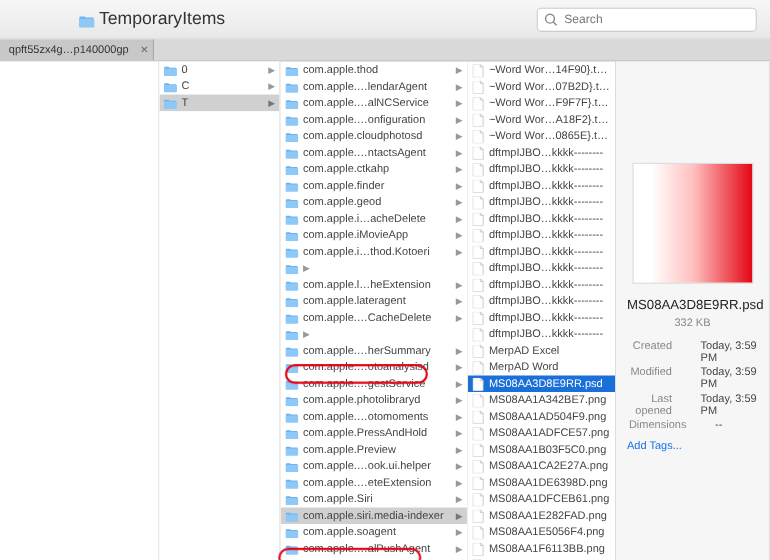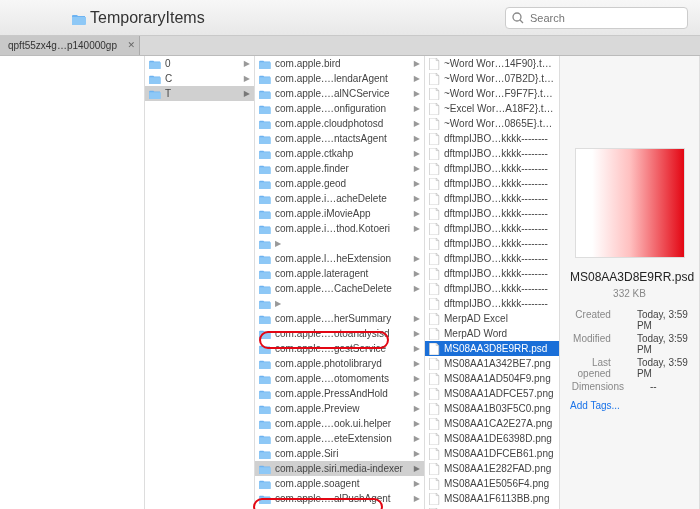--- a/index.html
+++ b/index.html
@@ -1,21 +1,21 @@
 <!DOCTYPE html>
 <html><head>
 <meta charset="utf-8">
 <style>
 * { margin: 0; padding: 0; box-sizing: border-box; font-family: -apple-system, "Helvetica Neue", Arial, sans-serif; }
 body { width: 700px; height: 509px; background: #fff; overflow: hidden; font-size: 10px; color: #444; }
 
 .toolbar { height: 36px; background: linear-gradient(#f7f7f7,#e8e8e8); border-bottom: 1px solid #c9c9c9; display: flex; align-items: center; padding: 0 12px; gap: 8px; }
 .toolbar-title { display: flex; align-items: center; gap: 6px; margin-left: 60px; font-size: 16px; color: #333; }
 .search-wrap { margin-left: auto; position: relative; }
-.search-input { width: 183px; height: 22px; border: 1px solid #ccc; border-radius: 4px; padding: 0 8px 0 24px; font-size: 11px; background: #fff; }
+.search-input { width: 200px; height: 22px; border: 1px solid #ccc; border-radius: 4px; padding: 0 8px 0 24px; font-size: 11px; background: #fff; }
 .search-icon { position: absolute; left: 6px; top: 4px; }
 
 .tabbar { height: 20px; background: #d9d9d9; border-bottom: 1px solid #bbb; display: flex; }
 .tab { height: 100%; background: #c8c8c8; border-right: 1px solid #aaa; padding: 0 18px 0 8px; display: flex; align-items: center; font-size: 10px; color: #333; position: relative; min-width: 140px; }
 .tab-close { position: absolute; right: 4px; top: 4px; font-size: 9px; color: #666; }
 
 .columns { display: flex; height: 453px; background: #fff; }
 .col { border-right: 1px solid #ddd; overflow-y: auto; overflow-x: hidden; background: #fff; }
 .col::-webkit-scrollbar { width: 12px; }
 .col::-webkit-scrollbar-track { background: #f3f3f3; }
@@ -126,21 +126,21 @@
         <span class="chev">▶</span>
       </div>
     </div>
   <div class="col col3" id="col3">
       <div class="row">
         <span class="icon-folder">
           <svg width="12" height="10">
             <use href="#folder"></use>
           </svg>
         </span>
-        <span class="lbl">com.apple.bird</span>
+        <span class="lbl">com.apple.thod</span>
         <span class="chev">▶</span>
       </div>
       <div class="row">
         <span class="icon-folder">
           <svg width="12" height="10">
             <use href="#folder"></use>
           </svg>
         </span>
         <span class="lbl">com.apple.…lendarAgent</span>
         <span class="chev">▶</span>
@@ -428,21 +428,21 @@
           </svg>
         </span>
         <span class="lbl">~Word Wor…F9F7F}.tmp</span>
       </div>
       <div class="row">
         <span class="icon-file">
           <svg width="11" height="12">
             <use href="#file"></use>
           </svg>
         </span>
-        <span class="lbl">~Excel Wor…A18F2}.tmp</span>
+        <span class="lbl">~Word Wor…A18F2}.tmp</span>
       </div>
       <div class="row">
         <span class="icon-file">
           <svg width="11" height="12">
             <use href="#file"></use>
           </svg>
         </span>
         <span class="lbl">~Word Wor…0865E}.tmp</span>
       </div>
       <div class="row">

